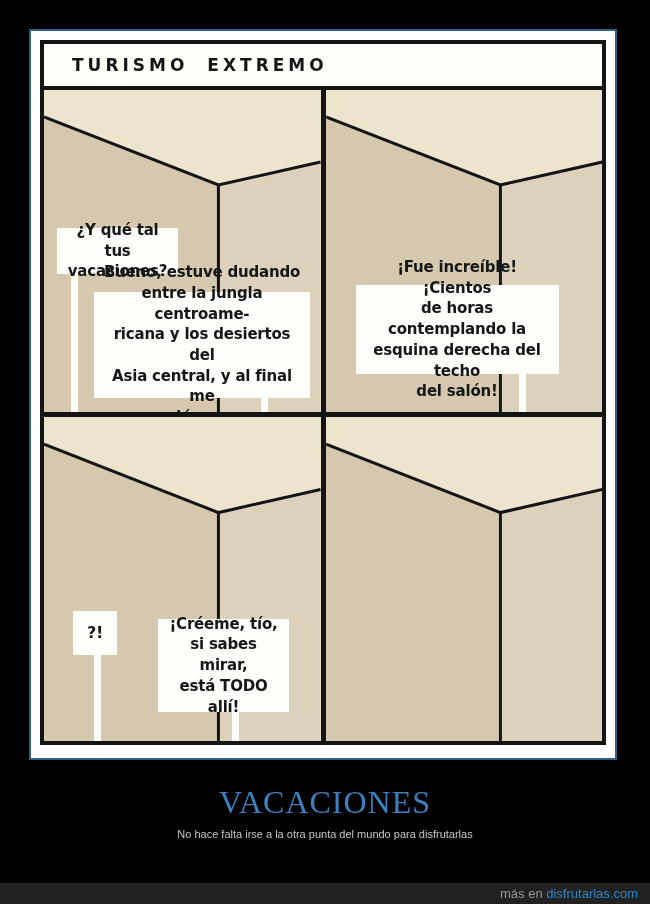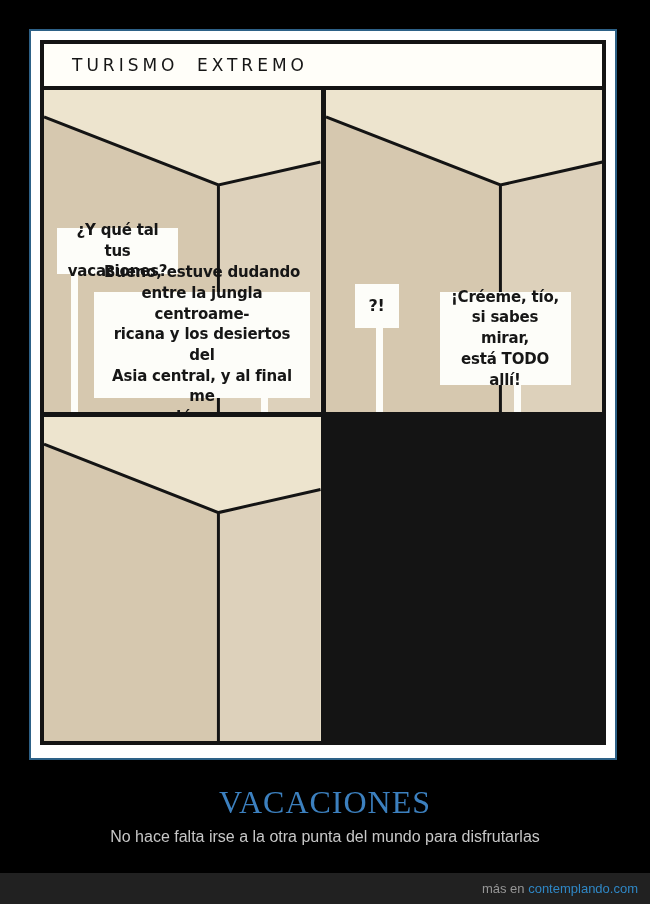--- a/index.html
+++ b/index.html
@@ -4,21 +4,21 @@
 <style>
   html,body{margin:0;padding:0;background:#000;}
   .stage{position:relative;width:650px;height:904px;background:#000;overflow:hidden;
          font-family:"DejaVu Sans",sans-serif;margin:0 auto;}
 
   
   .comic{position:absolute;left:29px;top:29px;width:588px;height:731px;box-sizing:border-box;
          border:2px solid var(--frame-blue,#2d6187);background:#fff;padding:9px;}
   .title-band{box-sizing:border-box;border:4px solid #141414;height:50px;background:#fffef9;
               display:flex;align-items:center;}
-  .title-band span{font-size:17px;font-weight:400;letter-spacing:4px;word-spacing:9px;
+  .title-band span{font-size:17px;font-weight:700;letter-spacing:4px;word-spacing:9px;
                    color:#161616;padding-left:28px;transform:scaleY(1.05);}
   .grid{margin-top:-4px;box-sizing:border-box;border:4px solid #141414;background:#141414;
         display:grid;grid-template-columns:1fr 1fr;grid-template-rows:322px 324px;gap:5px;}
   .panel{position:relative;background:var(--ceiling,#ede4ce);overflow:hidden;}
   .panel svg{position:absolute;inset:0;width:100%;height:100%;display:block;}
   .wall-l{fill:var(--wall-left,#d6c8af);}
   .wall-r{fill:var(--wall-right,#ddd1bb);}
   .corner-lines{fill:none;stroke:#141414;stroke-width:3;}
 
   
@@ -27,24 +27,24 @@
         white-space:pre-line;color:#161616;font-weight:700;font-size:15px;line-height:1.38;
         letter-spacing:-0.2px;padding:4px 6px;z-index:2;}
   .sign.big{font-size:16px;}
   .post{position:absolute;background:var(--sign-white,#fdfdf9);width:7px;z-index:1;}
 
   
   .caption{position:absolute;left:0;top:781px;width:100%;text-align:center;}
   .caption-title{font-family:"Liberation Serif","DejaVu Serif",serif;font-size:32px;
                  line-height:42px;color:var(--accent-blue,#3c80bf);letter-spacing:1px;}
   .caption-subtitle{margin-top:5px;font-family:"Liberation Sans","DejaVu Sans",sans-serif;
-                    font-size:16px;color:var(--subtitle-gray,#c7c7c7);}
+                    font-size:11px;color:var(--subtitle-gray,#c7c7c7);}
 
   
-  .footerbar{position:absolute;left:0;bottom:0;width:100%;height:31px;
+  .footerbar{position:absolute;left:0;bottom:0;width:100%;height:21px;
              background:var(--footer-bg,#212121);display:flex;align-items:center;
              justify-content:flex-end;padding-right:12px;box-sizing:border-box;
              font-size:13px;font-family:"Liberation Sans","DejaVu Sans",sans-serif;}
   .footerbar .more{color:var(--footer-gray,#969696);white-space:pre;}
   .footerbar .site{color:var(--link-blue,#2f87c5);text-decoration:none;cursor:pointer;}
 </style>
 </head>
 <body>
 
 <div class="stage">
@@ -67,20 +67,32 @@
         <div class="post" style="left:217px;top:299px;height:23px;"></div>
         <div class="sign" style="left:13px;top:138px;width:121px;height:46px;">¿Y qué tal tus
 vacaciones?</div>
         <div class="sign" style="left:50px;top:202px;width:216px;height:106px;">Bueno, estuve dudando
 entre la jungla centroame-
 ricana y los desiertos del
 Asia central, y al final me
 quedé en casa.</div>
       </div>
 
+      <div class="panel">
+        <svg viewBox="0 0 279 322" preserveAspectRatio="none">
+          <polygon class="wall-l" points="0,27 176,95 176,322 0,322"></polygon>
+          <polygon class="wall-r" points="176,95 279,72 279,322 176,322"></polygon>
+          <path class="corner-lines" d="M0,27 L176,95 L279,72 M176,95 L176,322"></path>
+        </svg>
+        <div class="post" style="left:193px;top:282px;height:40px;"></div>
+        <div class="sign" style="left:30px;top:195px;width:203px;height:89px;">¡Fue increíble! ¡Cientos
+de horas contemplando la
+esquina derecha del techo
+del salón!</div>
+      </div>
 
       <div class="panel">
         <svg viewBox="0 0 279 322" preserveAspectRatio="none">
           <polygon class="wall-l" points="0,27 176,95 176,322 0,322"></polygon>
           <polygon class="wall-r" points="176,95 279,72 279,322 176,322"></polygon>
           <path class="corner-lines" d="M0,27 L176,95 L279,72 M176,95 L176,322"></path>
         </svg>
         <div class="post" style="left:50px;top:236px;height:88px;"></div>
         <div class="post" style="left:188px;top:285px;height:39px;"></div>
         <div class="sign big" style="left:29px;top:194px;width:44px;height:44px;">?!</div>
@@ -101,16 +113,16 @@
     </div>
   </div>
 
   <div class="caption">
     <div class="caption-title">VACACIONES</div>
     <div class="caption-subtitle">No hace falta irse a la otra punta del mundo para disfrutarlas</div>
   </div>
 
   <div class="footerbar">
     <span class="more">más en </span>
-      <a class="site">contemplando.com</a>
+      <a class="site">disfrutarlas.com</a>
   </div>
 
 </div>
 
 </body></html>

